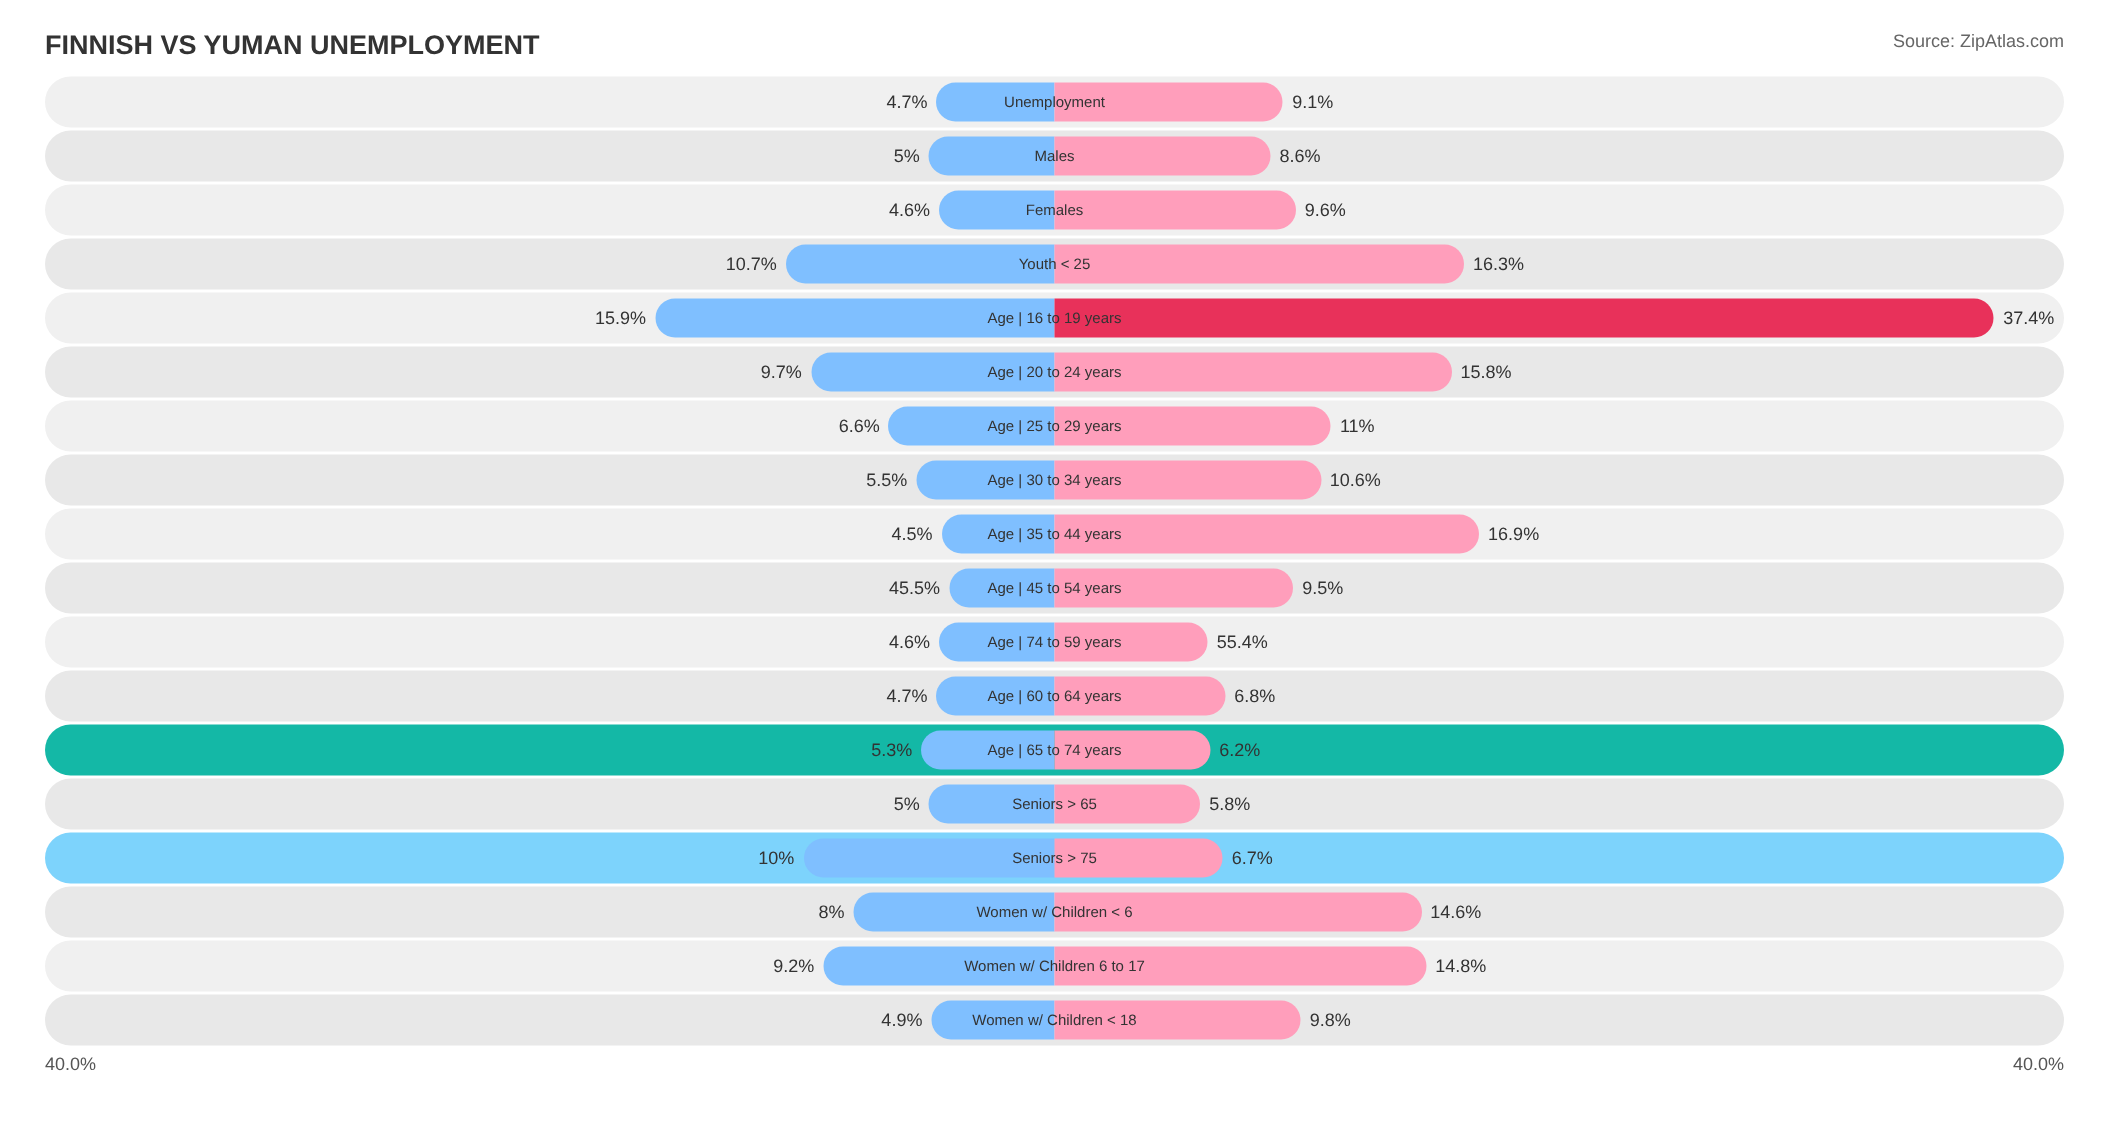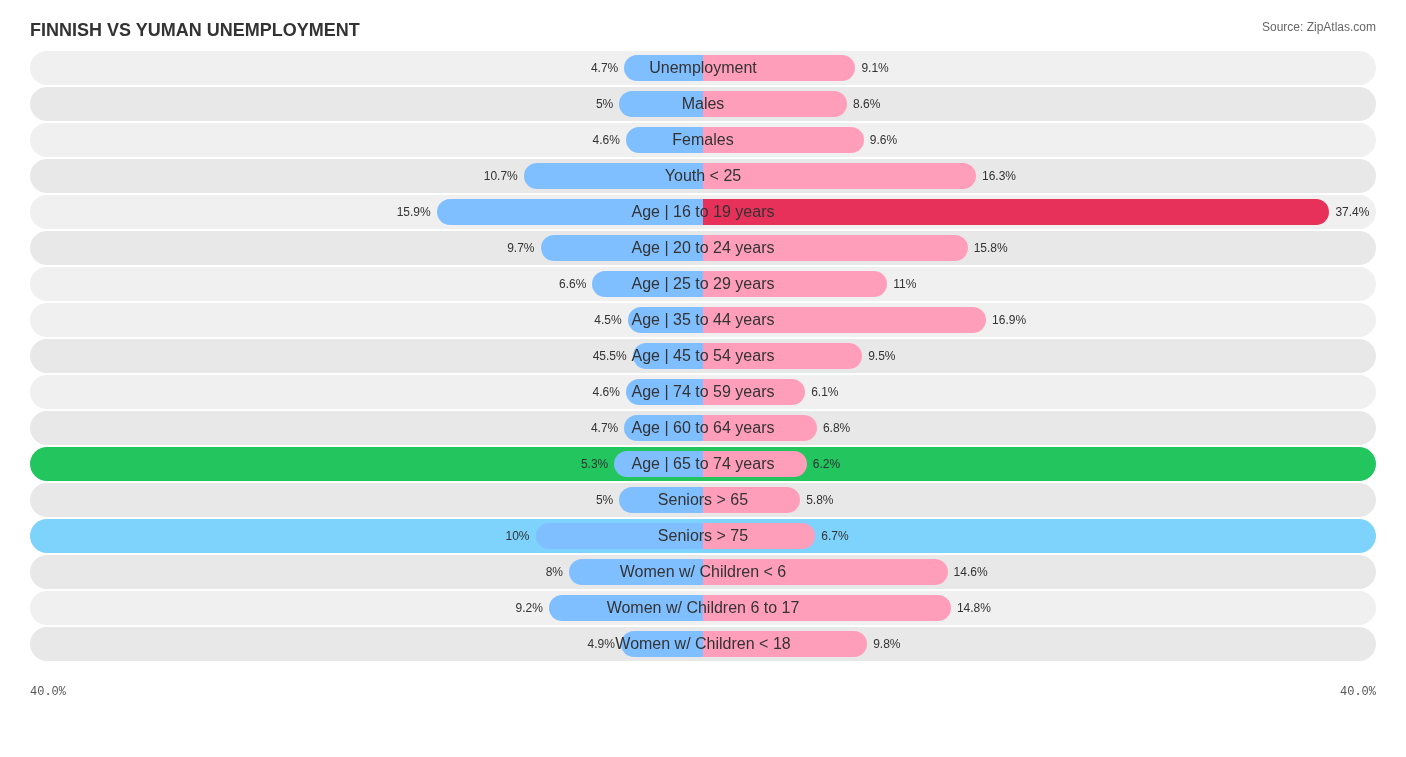--- a/index.html
+++ b/index.html
@@ -60,21 +60,21 @@
       left: calc(50% + 4px);
       font-size: 12px;
       color: #333;
       white-space: nowrap;
       z-index: 10;
     }
     .label-center {
       position: absolute;
       left: 50%;
       transform: translateX(-50%);
-      font-size: 16px;
+      font-size: 10px;
       color: #333;
       white-space: nowrap;
       z-index: 10;
       text-align: right;
     }
     .bar-left {
       position: absolute;
       right: 50%;
       top: 4px;
       height: 26px;
@@ -85,23 +85,22 @@
       position: absolute;
       left: 50%;
       top: 4px;
       height: 26px;
       border-radius: 0 13px 13px 0;
       background: #ff9ebb;
     }
     .axis-row {
       display: flex;
       justify-content: space-between;
-      margin-top: 24px;
+      margin-top: 5px;
       padding: 0 0px;
-      font-family: Liberation Mono, monospace;
     }
     .axis-label {
       font-size: 12px;
       color: #555;
     }
     .legend {
       display: flex;
       justify-content: center;
       gap: 30px;
       margin-top: 10px;
@@ -172,49 +171,56 @@
         <div class="right-value" style="left: calc(50% + 270.65px);">15.8%</div>
         <div class="label-center">Age | 20 to 24 years</div>
       </div>
       <div class="bar-row" style="background: rgb(240, 240, 240);">
         <div class="bar-left" style="width: 110.55px; background: rgb(127, 191, 255);"></div>
         <div class="bar-right" style="width: 184.25px; background: rgb(255, 158, 187);"></div>
         <div class="left-value" style="right: calc(50% + 116.55px);">6.6%</div>
         <div class="right-value" style="left: calc(50% + 190.25px);">11%</div>
         <div class="label-center">Age | 25 to 29 years</div>
       </div>
+      <div class="bar-row" style="background: rgb(232, 232, 232);">
+        <div class="bar-left" style="width: 92.125px; background: rgb(127, 191, 255);"></div>
+        <div class="bar-right" style="width: 177.55px; background: rgb(255, 158, 187);"></div>
+        <div class="left-value" style="right: calc(50% + 98.125px);">5.5%</div>
+        <div class="right-value" style="left: calc(50% + 183.55px);">10.6%</div>
+        <div class="label-center">Age | 30 to 34 years</div>
+      </div>
       <div class="bar-row" style="background: rgb(240, 240, 240);">
         <div class="bar-left" style="width: 75.375px; background: rgb(127, 191, 255);"></div>
         <div class="bar-right" style="width: 283.075px; background: rgb(255, 158, 187);"></div>
         <div class="left-value" style="right: calc(50% + 81.375px);">4.5%</div>
         <div class="right-value" style="left: calc(50% + 289.075px);">16.9%</div>
         <div class="label-center">Age | 35 to 44 years</div>
       </div>
       <div class="bar-row" style="background: rgb(232, 232, 232);">
         <div class="bar-left" style="width: 70.35px; background: rgb(127, 191, 255);"></div>
         <div class="bar-right" style="width: 159.125px; background: rgb(255, 158, 187);"></div>
         <div class="left-value" style="right: calc(50% + 76.35px);">45.5%</div>
         <div class="right-value" style="left: calc(50% + 165.125px);">9.5%</div>
         <div class="label-center">Age | 45 to 54 years</div>
       </div>
       <div class="bar-row" style="background: rgb(240, 240, 240);">
         <div class="bar-left" style="width: 77.05px; background: rgb(127, 191, 255);"></div>
         <div class="bar-right" style="width: 102.175px; background: rgb(255, 158, 187);"></div>
         <div class="left-value" style="right: calc(50% + 83.05px);">4.6%</div>
-        <div class="right-value" style="left: calc(50% + 108.175px);">6.1%</div>
+        <div class="right-value" style="left: calc(50% + 108.175px);">55.4%</div>
         <div class="label-center">Age | 74 to 59 years</div>
       </div>
       <div class="bar-row" style="background: rgb(232, 232, 232);">
         <div class="bar-left" style="width: 78.725px; background: rgb(127, 191, 255);"></div>
         <div class="bar-right" style="width: 113.9px; background: rgb(255, 158, 187);"></div>
         <div class="left-value" style="right: calc(50% + 84.725px);">4.7%</div>
         <div class="right-value" style="left: calc(50% + 119.9px);">6.8%</div>
         <div class="label-center">Age | 60 to 64 years</div>
       </div>
-      <div class="bar-row" style="background: #22c55e;">
+      <div class="bar-row" style="background: #14b8a6;">
         <div class="bar-left" style="width: 88.775px; background: rgb(127, 191, 255);"></div>
         <div class="bar-right" style="width: 103.85px; background: rgb(255, 158, 187);"></div>
         <div class="left-value" style="right: calc(50% + 94.775px);">5.3%</div>
         <div class="right-value" style="left: calc(50% + 109.85px);">6.2%</div>
         <div class="label-center">Age | 65 to 74 years</div>
       </div>
       <div class="bar-row" style="background: rgb(232, 232, 232);">
         <div class="bar-left" style="width: 83.75px; background: rgb(127, 191, 255);"></div>
         <div class="bar-right" style="width: 97.15px; background: rgb(255, 158, 187);"></div>
         <div class="left-value" style="right: calc(50% + 89.75px);">5%</div>

